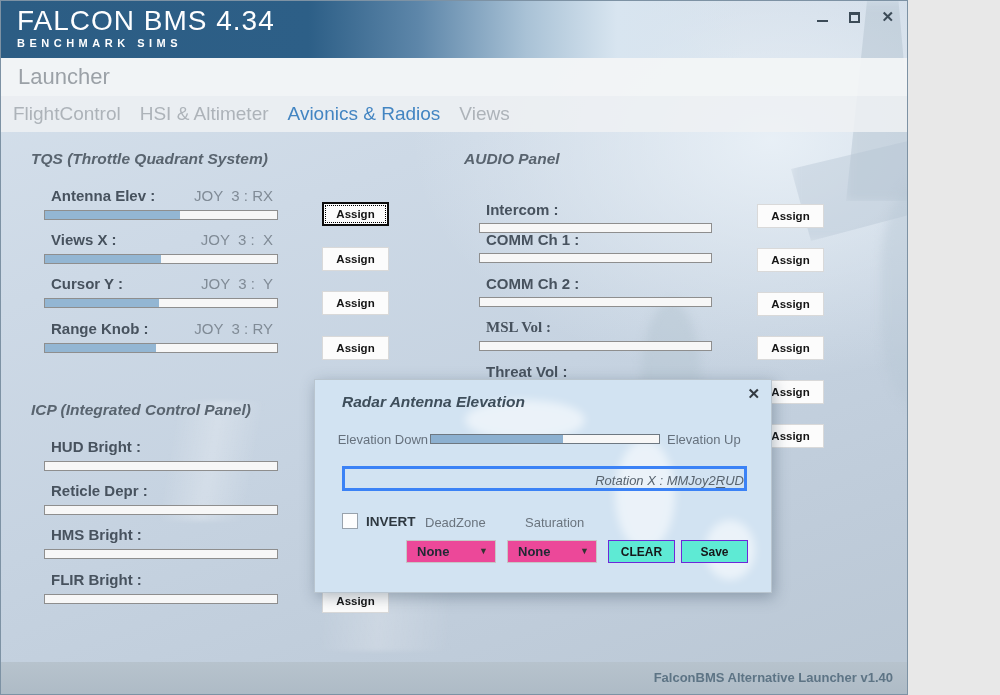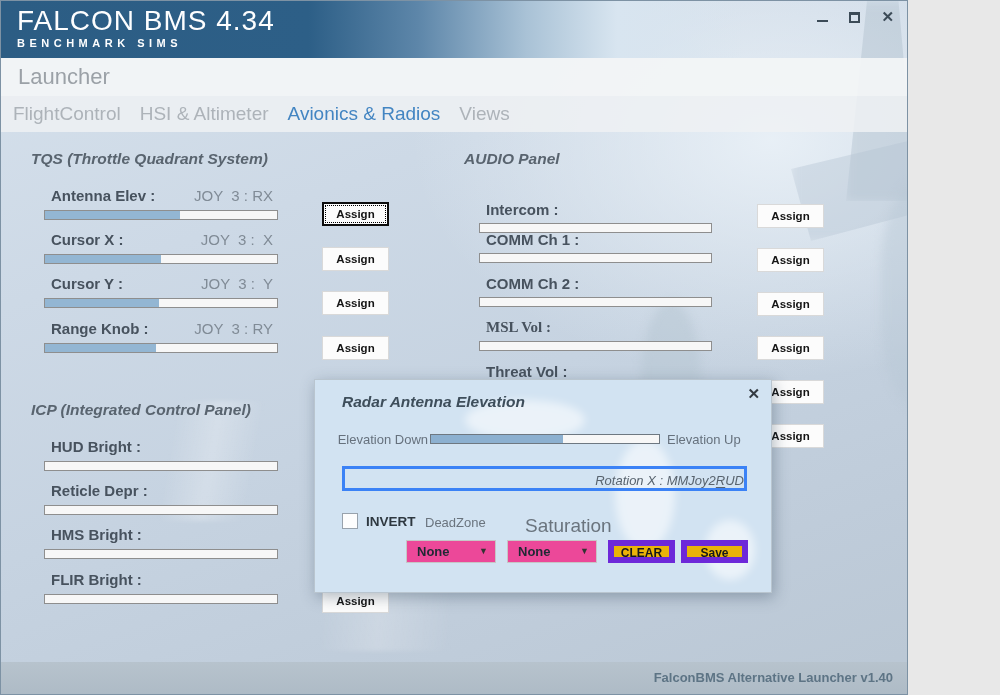--- a/index.html
+++ b/index.html
@@ -92,31 +92,31 @@
   .dlg-bar .fill { height: 100%; background: #8cb0d0; }
   .dlg-input {
     position: absolute; left: 27px; top: 86px; width: 405px; height: 25px;
     border: 3px solid #3b82f6; background: transparent;
     font-size: 13px; font-style: italic; color: #58636e; line-height: 23px; padding-left: 13px; text-align: right;
   }
   .dlg-input u { text-underline-offset: 2px; }
   .dlg-checkbox { position: absolute; left: 27px; top: 133px; width: 16px; height: 16px; background: #fdfdfd; border: 1px solid #98a2ac; cursor: pointer; }
   .dlg-invert { position: absolute; left: 51px; top: 134px; font-size: 13.5px; font-weight: 600; color: #2e3840; }
   .dlg-deadzone-label   { position: absolute; left: 110px; top: 135px; font-size: 13px; color: #6a747e; }
-  .dlg-saturation-label { position: absolute; left: 210px; top: 135px; font-size: 19px; color: #6a747e; }
+  .dlg-saturation-label { position: absolute; left: 210px; top: 135px; font-size: 13px; color: #6a747e; }
   .dropdown {
     position: absolute; top: 160px; width: 90px; height: 23px;
     background: #ec4899; border: 1px solid #c6c6c6; cursor: pointer;
     font-size: 13px; font-weight: 600; color: #1f2933; line-height: 21px; padding-left: 10px;
   }
   .dd-1 { left: 91px; } .dd-2 { left: 192px; }
   .dd-arrow { position: absolute; right: 7px; top: 0; font-size: 9px; color: #333; line-height: 21px; }
   .dlg-btn {
     position: absolute; top: 160px; width: 67px; height: 23px;
-    background: #eab308; border: 6px solid #6d28d9; cursor: pointer;
+    background: #5eead4; border: 1px solid #6d28d9; cursor: pointer;
     font-family: "Liberation Sans", sans-serif; font-size: 12px; font-weight: bold; color: #16181a;
   }
   .btn-clear { left: 293px; } .btn-save { left: 366px; }
 
   
   .footer {
     position: absolute; left: 0; bottom: 0; width: 100%; height: 32px;
     background: linear-gradient(180deg, #b7c3cd 0%, #aebbc6 100%);
   }
   .footer-text { position: absolute; right: 14px; top: 8px; font-size: 13px; font-weight: bold; color: #5d7485; }
@@ -164,21 +164,21 @@
   <div class="axis-row left-col" style="top:186px;">
     <span class="axis-label">Antenna Elev :</span>
     <span class="axis-value">JOY  3 : RX</span>
     <div class="bar">
         <div class="fill" style="width: 58%;"></div>
       </div>
   </div>
   <button class="assign focused" style="left:305px; top:201px;">Assign</button>
 
   <div class="axis-row left-col" style="top:230px;">
-    <span class="axis-label">Cursor X :</span>
+    <span class="axis-label">Views X :</span>
     <span class="axis-value">JOY  3 :  X</span>
     <div class="bar">
         <div class="fill" style="width: 50%;"></div>
       </div>
   </div>
   <button class="assign" style="left:305px; top:246px;">Assign</button>
 
   <div class="axis-row left-col" style="top:274px;">
     <span class="axis-label">Cursor Y :</span>
     <span class="axis-value">JOY  3 :  Y</span>

